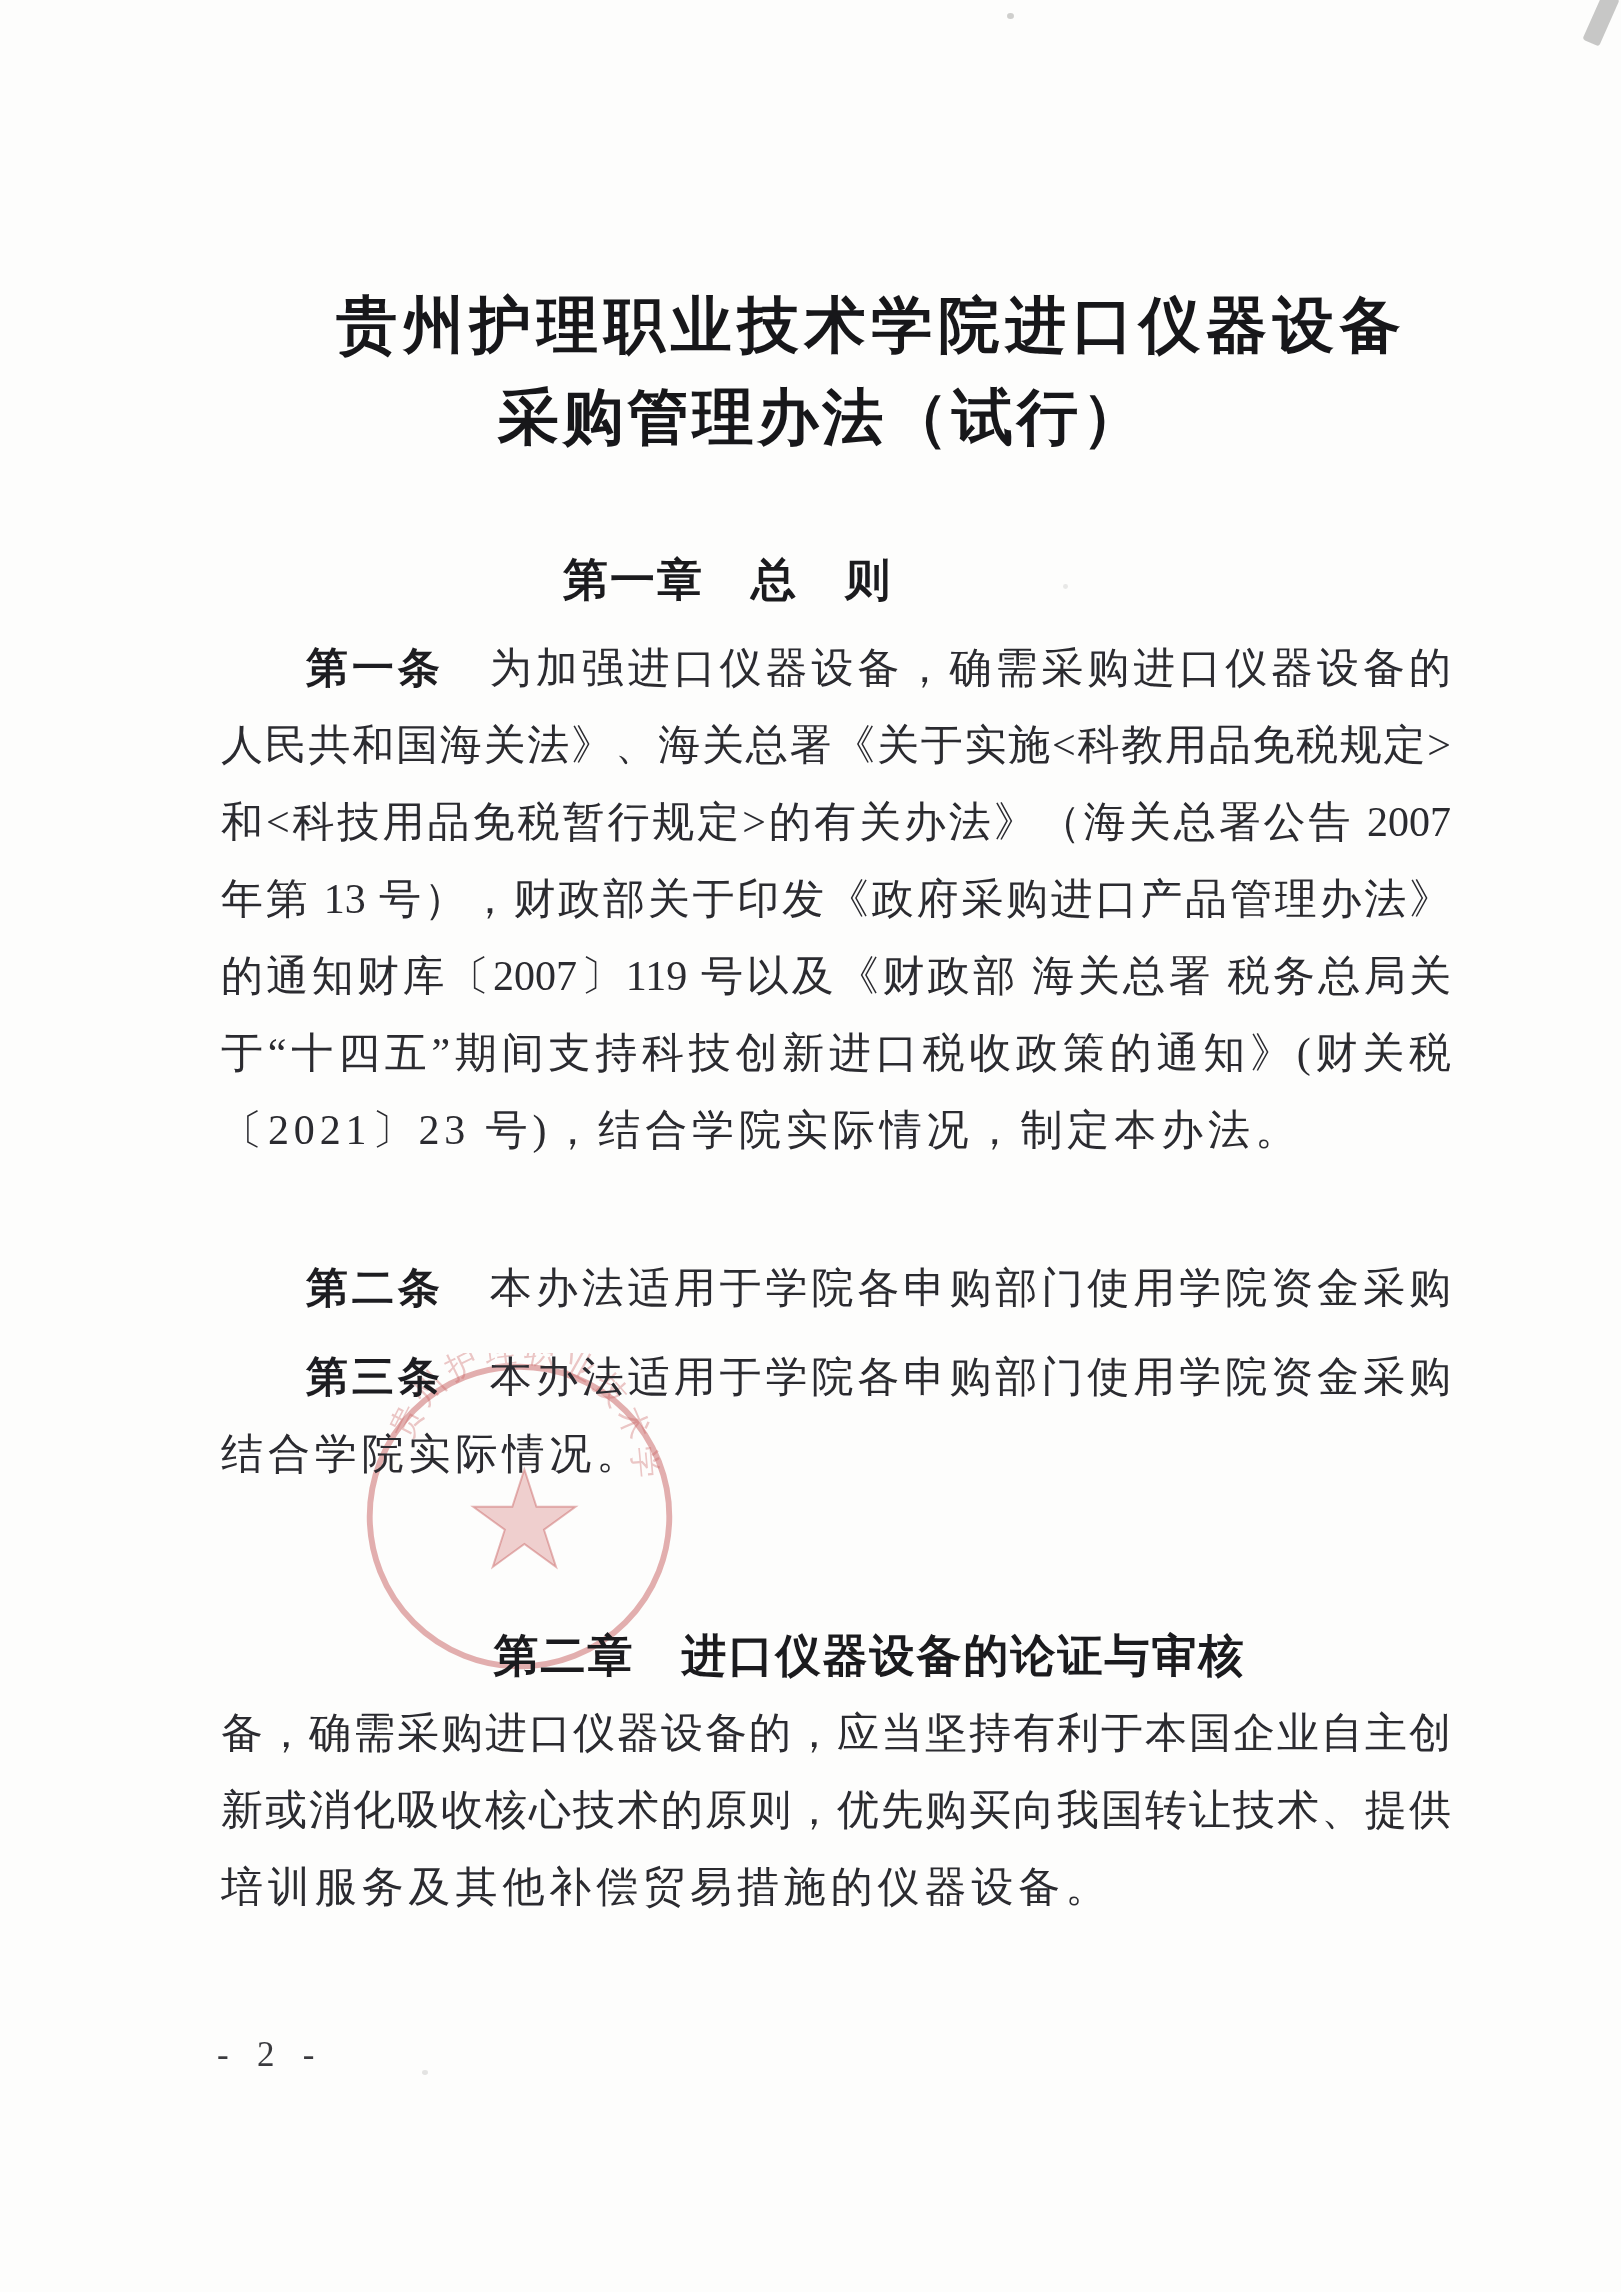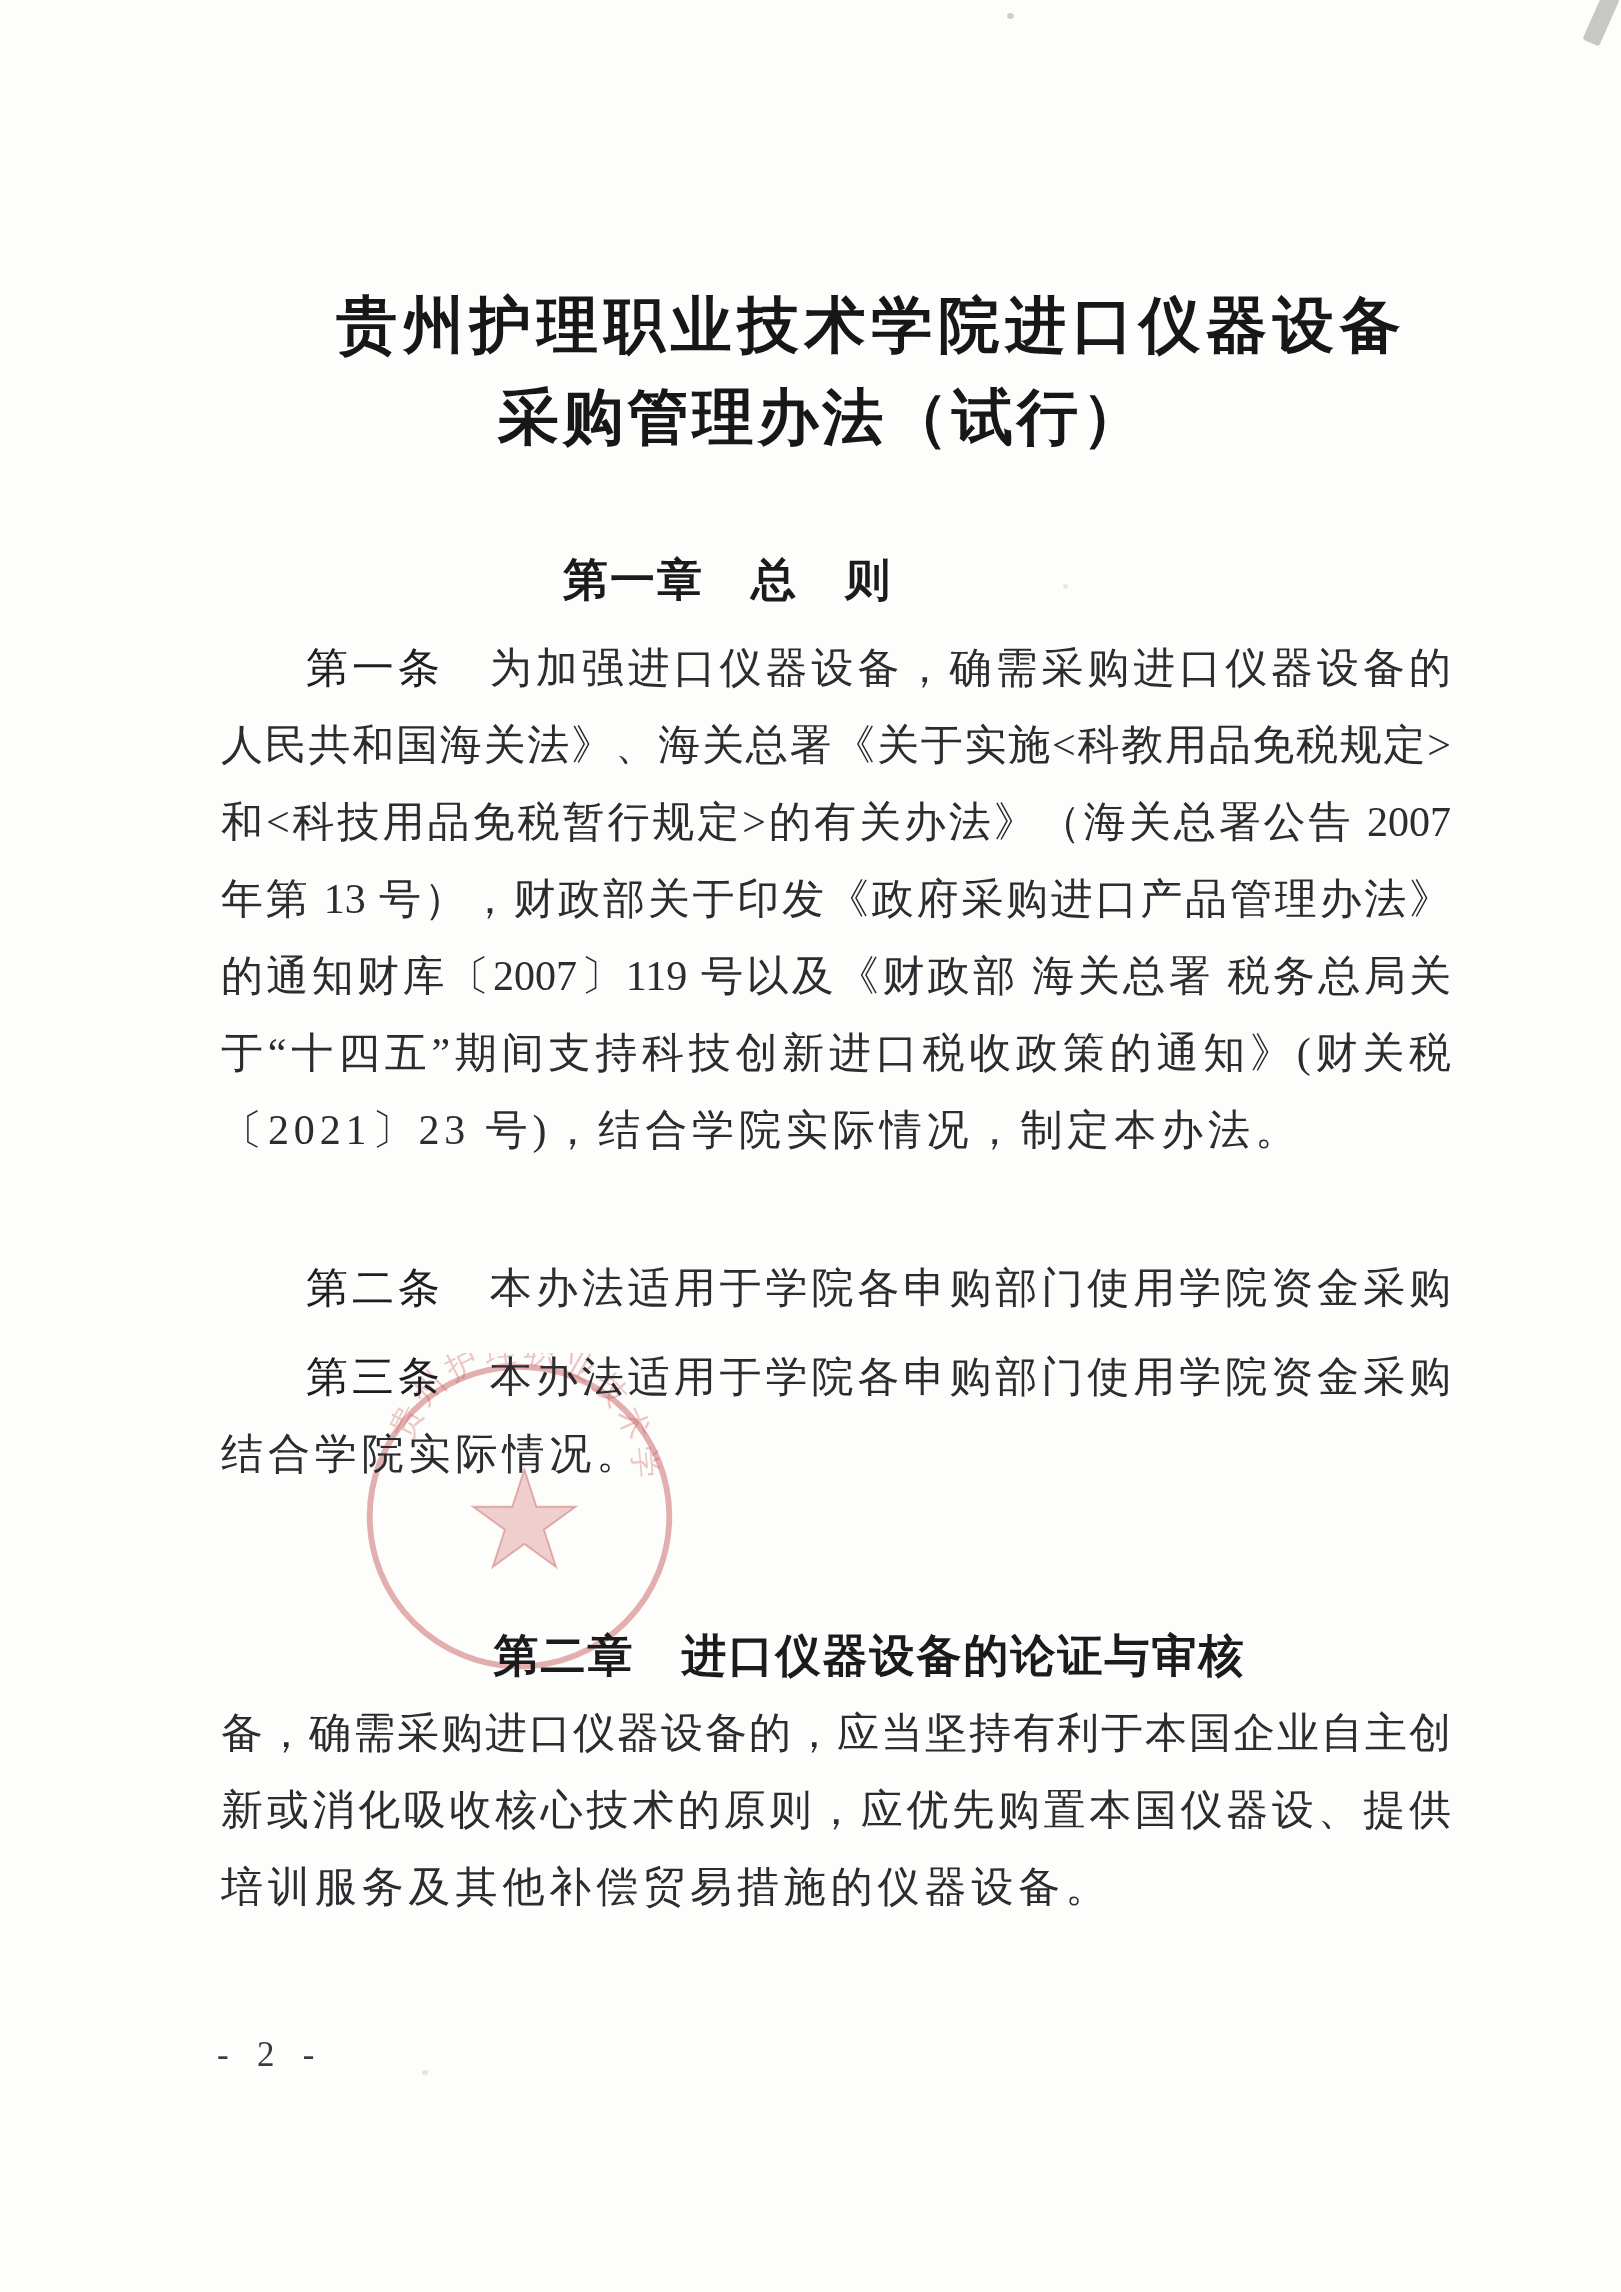--- a/index.html
+++ b/index.html
@@ -51,21 +51,21 @@
     letter-spacing:4.9px;
     white-space:nowrap;
   }
   .bline.justify{
     white-space:normal;
     text-align:justify;
     text-align-last:justify;
     letter-spacing:normal;
   }
   .bline.first{text-indent:85px;}
-  .art-label{font-weight:400;color:#1d1d21;}
+  .art-label{font-weight:700;color:#1d1d21;}
   
   .page-number{
     position:absolute;left:217px;top:2031px;
     font-size:35px;letter-spacing:9.8px;
     color:#3a3a3e;line-height:47px;
   }
   
   .seal{
     position:absolute;left:356px;top:1353px;
     width:327px;height:327px;
@@ -131,20 +131,20 @@
 
   <div class="para para-3">
     <div class="bline first justify"><span class="art-label">第三条</span><span>　本办法适用于学院各申购部门使用学院资金采购</span></div>
     <div class="bline">结合学院实际情况。</div>
   </div>
 
   <div class="chapter-heading heading-2">第二章　进口仪器设备的论证与审核</div>
 
   <div class="para para-4">
     <div class="bline justify">备，确需采购进口仪器设备的，应当坚持有利于本国企业自主创</div>
-    <div class="bline justify">新或消化吸收核心技术的原则，应优先购置本国仪器设、提供</div>
+    <div class="bline justify">新或消化吸收核心技术的原则，优先购买向我国转让技术、提供</div>
     <div class="bline">培训服务及其他补偿贸易措施的仪器设备。</div>
   </div>
 
   <div class="page-number">- 2 -</div>
 
 </div>
 
 
 </body></html>

